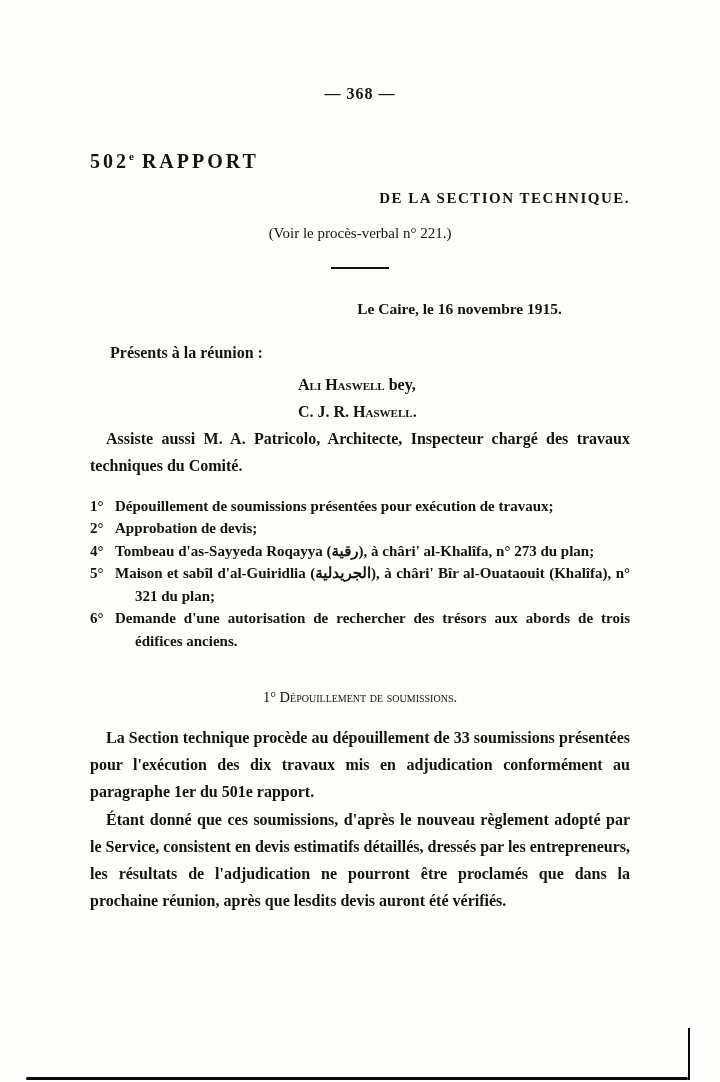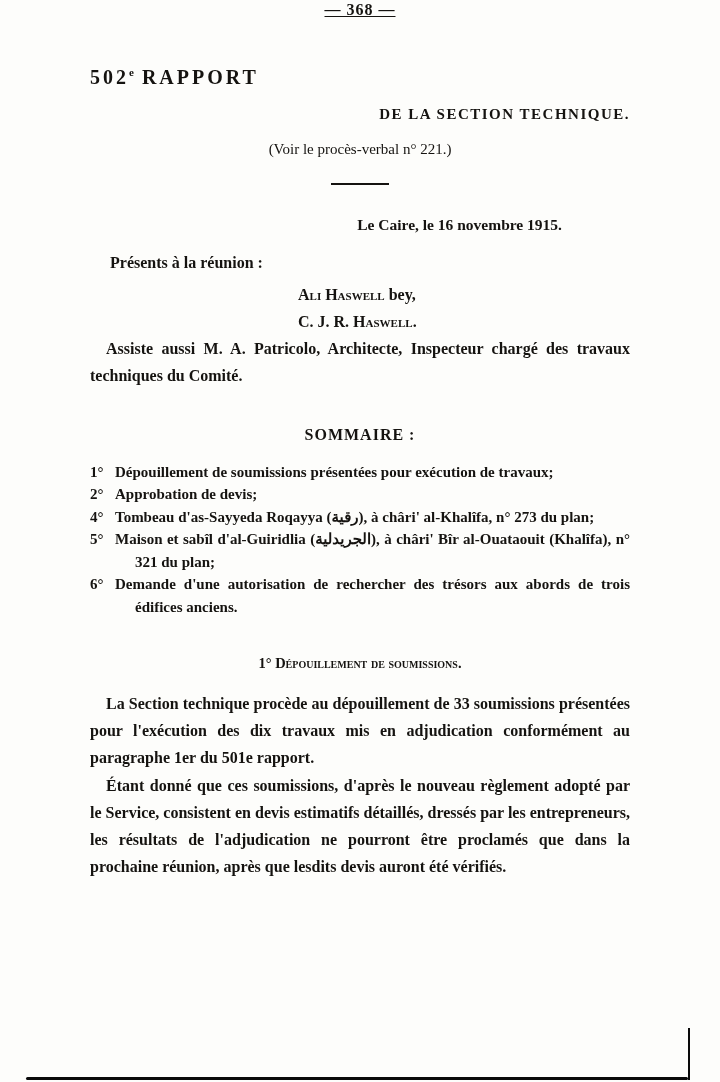--- a/index.html
+++ b/index.html
@@ -10,26 +10,26 @@
     font-family: "Liberation Serif", "DejaVu Serif", serif;
     position: relative;
     overflow: hidden;
   }
   .page {
     position: absolute;
     inset: 0;
     padding: 0 90px;
   }
   .page-number {
+    margin-top: 84px;
     text-align: center;
     font-size: 16px;
     line-height: 19px;
     font-weight: bold;
     letter-spacing: 1px;
-    text-decoration: underline;
   }
   .title {
     margin-top: 42px;
     text-align: left;
     font-size: 20px;
     line-height: 23px;
     font-weight: bold;
     letter-spacing: 3px;
   }
   .title sup {
@@ -60,21 +60,21 @@
   }
   .dateline {
     margin-top: 30px;
     text-align: right;
     padding-right: 68px;
     font-size: 15.5px;
     line-height: 20px;
     font-weight: bold;
   }
   .presents {
-    margin-top: 18px;
+    margin-top: 24px;
     text-indent: 20px;
     font-size: 16px;
     line-height: 20px;
     font-weight: bold;
   }
   .attendees {
     margin-top: 8px;
     margin-left: 168px;
     font-size: 16px;
     line-height: 27px;
@@ -112,21 +112,21 @@
   .som-num {
     display: inline-block;
     width: 25px;
     text-indent: 0;
   }
   .section-heading {
     margin-top: 36px;
     text-align: center;
     font-size: 14.5px;
     line-height: 18px;
-    font-weight: bold;
+    font-weight: normal;
   }
   .body-para-1 { margin-top: 18px; }
   .body-para-2 { margin-top: 1px; }
   .artifact-bottom {
     position: absolute;
     left: 26px;
     bottom: 2px;
     width: 662px;
     height: 3px;
     background: #0a0a0a;
@@ -160,21 +160,20 @@
 
   <div class="presents">Présents à la réunion :</div>
 
   <div class="attendees">
     <div class="attendee indent"><span></span><span class="sc">Ali Haswell</span><span> bey,</span></div>
     <div class="attendee indent"><span>C. J. R. </span><span class="sc">Haswell</span><span>.</span></div>
   </div>
 
   <p class="para assiste">Assiste aussi M. A. Patricolo, Architecte, Inspecteur chargé des travaux techniques du Comité.</p>
 
-  <div class="sommaire-title">SOMMAIRE :</div>
 
   <div class="sommaire">
     <div class="som-item"><span class="som-num">1°</span><span>Dépouillement de soumissions présentées pour exécution de travaux;</span></div>
     <div class="som-item"><span class="som-num">2°</span><span>Approbation de devis;</span></div>
     <div class="som-item"><span class="som-num">4°</span><span>Tombeau d'as-Sayyeda Roqayya (رقية), à châri' al-Khalîfa, n° 273 du plan;</span></div>
     <div class="som-item"><span class="som-num">5°</span><span>Maison et sabîl d'al-Guiridlia (الجريدلية), à châri' Bîr al-Ouataouit (Khalîfa), n° 321 du plan;</span></div>
     <div class="som-item"><span class="som-num">6°</span><span>Demande d'une autorisation de rechercher des trésors aux abords de trois édifices anciens.</span></div>
   </div>
 
   <div class="section-heading"><span>1° </span><span class="sc">Dépouillement de soumissions.</span></div>

